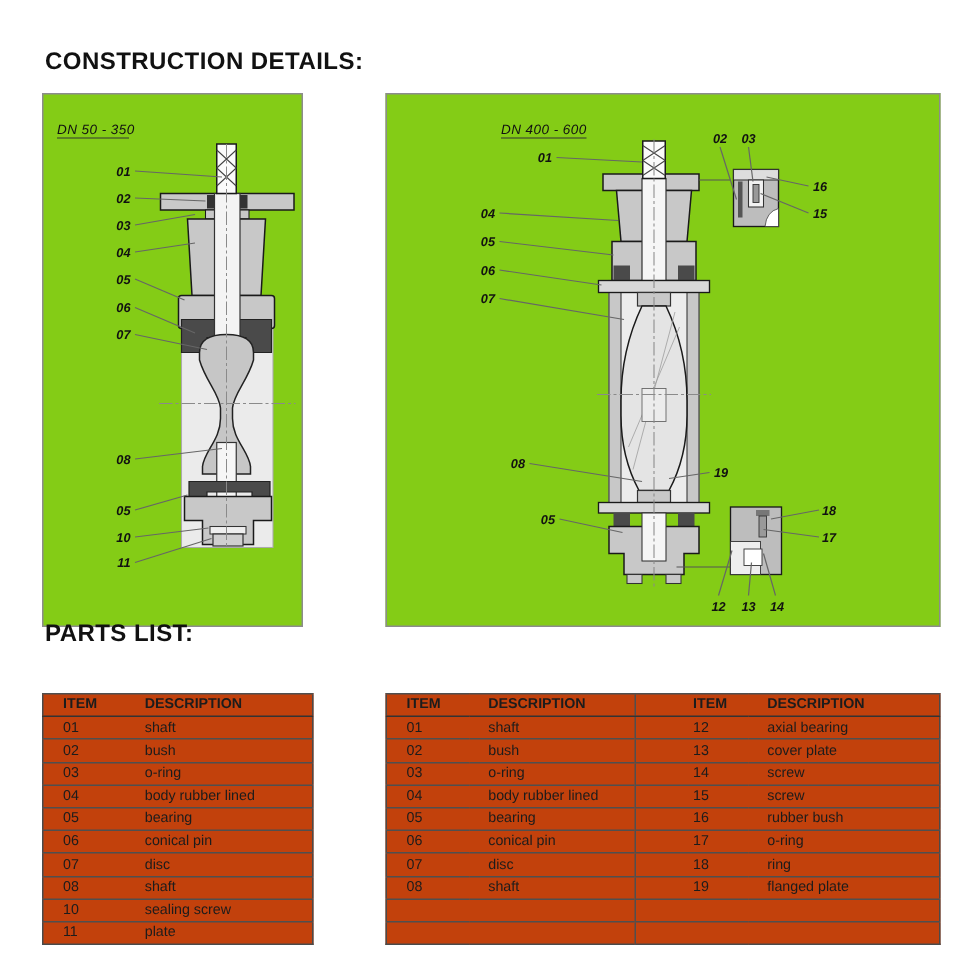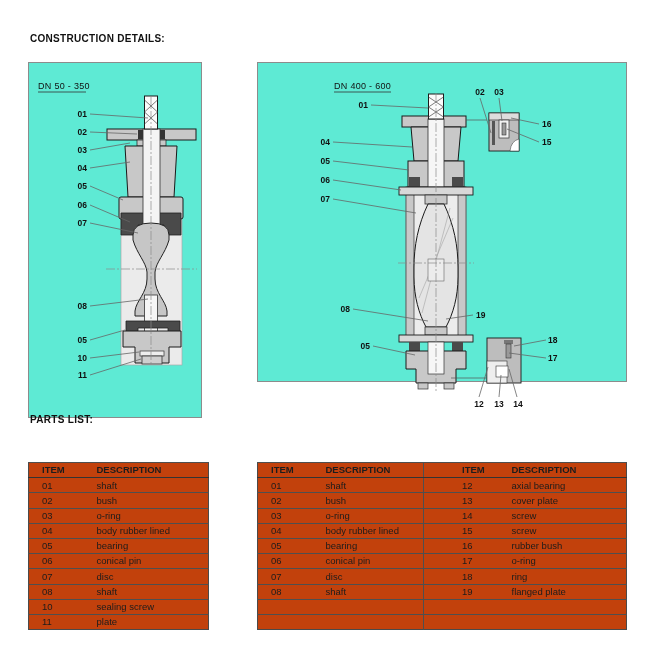--- a/index.html
+++ b/index.html
@@ -1,23 +1,23 @@
 <!DOCTYPE html>
 <html><head>
 <meta charset="utf-8">
 <style>
   html,body{margin:0;padding:0;background:#fff;}
   .page{position:relative;width:650px;height:650px;background:#ffffff;font-family:"Liberation Sans",sans-serif;overflow:hidden;}
-  .h-main{position:absolute;left:30px;margin:0;font-size:10px;font-weight:bold;letter-spacing:.3px;color:#111;}
+  .h-main{position:absolute;left:30px;margin:0;font-size:16px;font-weight:bold;letter-spacing:.3px;color:#111;}
   #construction-heading{top:33px;}
   #parts-heading{top:414px;}
-  .dbox{position:absolute;top:62px;border:1.5px solid #8c8c8c;background:#5eead4;box-sizing:border-box;}
+  .dbox{position:absolute;top:62px;border:1.5px solid #8c8c8c;background:#84cc16;box-sizing:border-box;font-style:italic;}
   .dbox svg{display:block;}
   .box-left{left:28px;width:174px;height:356px;}
-  .box-right{left:257px;width:370px;height:320px;}
+  .box-right{left:257px;width:370px;height:356px;}
   svg text.co{font-family:"Liberation Sans",sans-serif;font-size:8.5px;font-weight:bold;fill:#111;}
   svg text.ttl{font-family:"Liberation Sans",sans-serif;font-size:9px;fill:#111;letter-spacing:.3px;}
   table.parts{position:absolute;top:462px;border-collapse:collapse;table-layout:fixed;background:#c2410c;
     font-family:"Liberation Sans",sans-serif;font-size:9.5px;color:#1c1c1c;border:1.5px solid #4a4a4a;}
   .t-left{left:28px;width:181px;}
   .t-right{left:257px;width:370px;}
   table.parts th,table.parts td{border-top:1px solid #4f4f4f;height:14.2px;padding:0 2px 0 13px;
     text-align:left;vertical-align:middle;line-height:1;font-weight:normal;overflow:hidden;white-space:nowrap;}
   table.parts th{font-weight:bold;border-bottom:1.6px solid #333;}
   .t-right .c3{border-left:1px solid #4f4f4f;padding-left:38px;}

